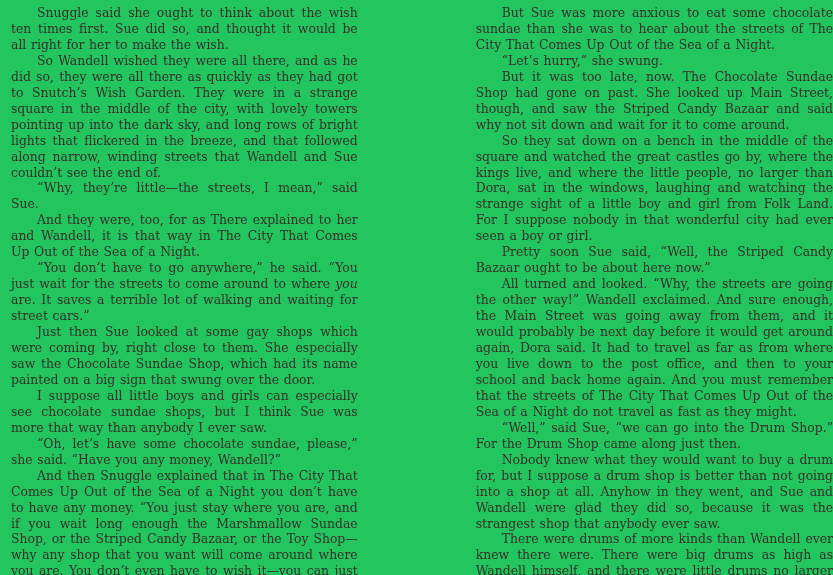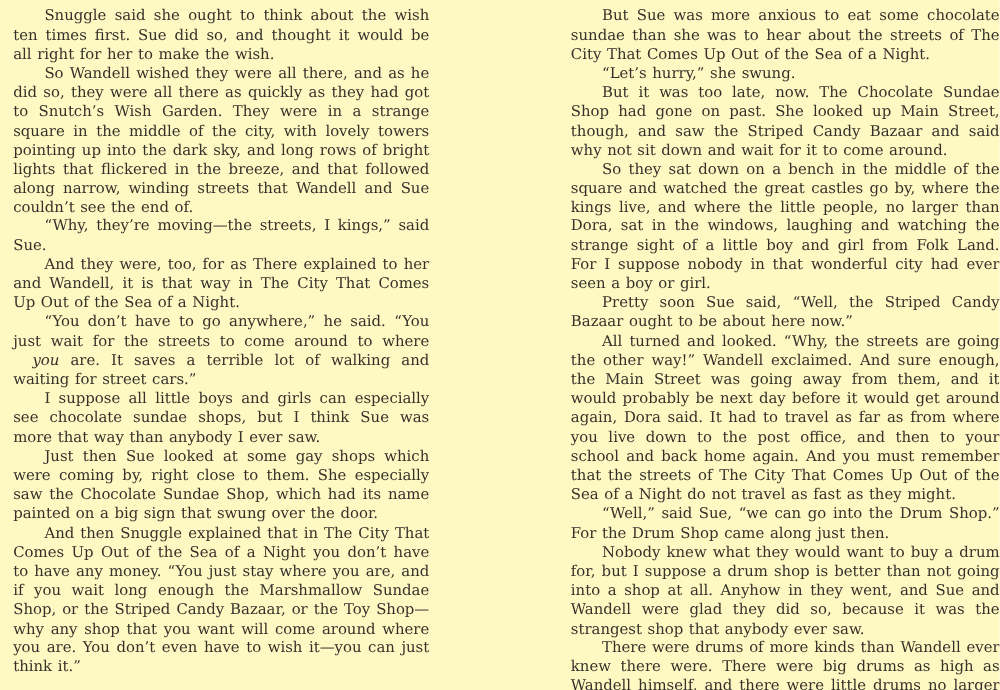--- a/index.html
+++ b/index.html
@@ -11,21 +11,21 @@
     height: 575px;
     overflow: hidden;
     background: #fbfaf5;
   }
   .page {
     display: flex;
     width: 833px;
     height: 575px;
     box-sizing: border-box;
     padding-top: 5px;
-    background: #fef9c3;
+    background: #22c55e;
   }
   .column {
     box-sizing: border-box;
   }
   .col-left {
     width: 360px;
     margin-left: 11px;
   }
   .col-right {
     width: 371px;
@@ -37,36 +37,36 @@
     text-indent: 26px;
     text-align: justify;
     font-family: "DejaVu Serif", "Liberation Serif", serif;
     font-size: 12.4px;
     line-height: 15.95px;
     color: #35312a;
     word-spacing: 0.06em;
   }
   .para em {
     font-style: italic;
-    margin-left: 16px;
   }
 </style>
 </head>
 <body>
 
 <div class="page">
 
   <div class="column col-left">
     <p class="para">Snuggle said she ought to think about the wish ten times first.  Sue did so, and thought it would be all right for her to make the wish.</p>
     <p class="para">So Wandell wished they were all there, and as he did so, they were all there as quickly as they had got to Snutch’s Wish Garden.  They were in a strange square in the middle of the city, with lovely towers pointing up into the dark sky, and long rows of bright lights that flickered in the breeze, and that followed along narrow, winding streets that Wandell and Sue couldn’t see the end of.</p>
-    <p class="para">“Why, they’re moving—the streets, I kings,” said Sue.</p>
+    <p class="para">“Why, they’re little—the streets, I mean,” said Sue.</p>
     <p class="para">And they were, too, for as There explained to her and Wandell, it is that way in The City That Comes Up Out of the Sea of a Night.</p>
     <p class="para"><span>“You don’t have to go anywhere,” he said.  “You just wait for the streets to come around to where </span><em>you</em><span> are.  It saves a terrible lot of walking and waiting for street cars.”</span></p>
+    <p class="para">Just then Sue looked at some gay shops which were coming by, right close to them.  She especially saw the Chocolate Sundae Shop, which had its name painted on a big sign that swung over the door.</p>
     <p class="para">I suppose all little boys and girls can especially see chocolate sundae shops, but I think Sue was more that way than anybody I ever saw.</p>
-    <p class="para">Just then Sue looked at some gay shops which were coming by, right close to them.  She especially saw the Chocolate Sundae Shop, which had its name painted on a big sign that swung over the door.</p>
+    <p class="para">“Oh, let’s have some chocolate sundae, please,” she said. “Have you any money, Wandell?”</p>
     <p class="para">And then Snuggle explained that in The City That Comes Up Out of the Sea of a Night you don’t have to have any money.  “You just stay where you are, and if you wait long enough the Marshmallow Sundae Shop, or the Striped Candy Bazaar, or the Toy Shop—why any shop that you want will come around where you are.  You don’t even have to wish it—you can just think it.”</p>
   </div>
 
   <div class="column col-right">
     <p class="para">But Sue was more anxious to eat some chocolate sundae than she was to hear about the streets of The City That Comes Up Out of the Sea of a Night.</p>
     <p class="para">“Let’s hurry,” she swung.</p>
     <p class="para">But it was too late, now.  The Chocolate Sundae Shop had gone on past.  She looked up Main Street, though, and saw the Striped Candy Bazaar and said why not sit down and wait for it to come around.</p>
     <p class="para">So they sat down on a bench in the middle of the square and watched the great castles go by, where the kings live, and where the little people, no larger than Dora, sat in the windows, laughing and watching the strange sight of a little boy and girl from Folk Land.  For I suppose nobody in that wonderful city had ever seen a boy or girl.</p>
     <p class="para">Pretty soon Sue said, “Well, the Striped Candy Bazaar ought to be about here now.”</p>
     <p class="para">All turned and looked.  “Why, the streets are going the other way!” Wandell exclaimed.  And sure enough, the Main Street was going away from them, and it would probably be next day before it would get around again, Dora said.  It had to travel as far as from where you live down to the post office, and then to your school and back home again.  And you must remember that the streets of The City That Comes Up Out of the Sea of a Night do not travel as fast as they might.</p>

